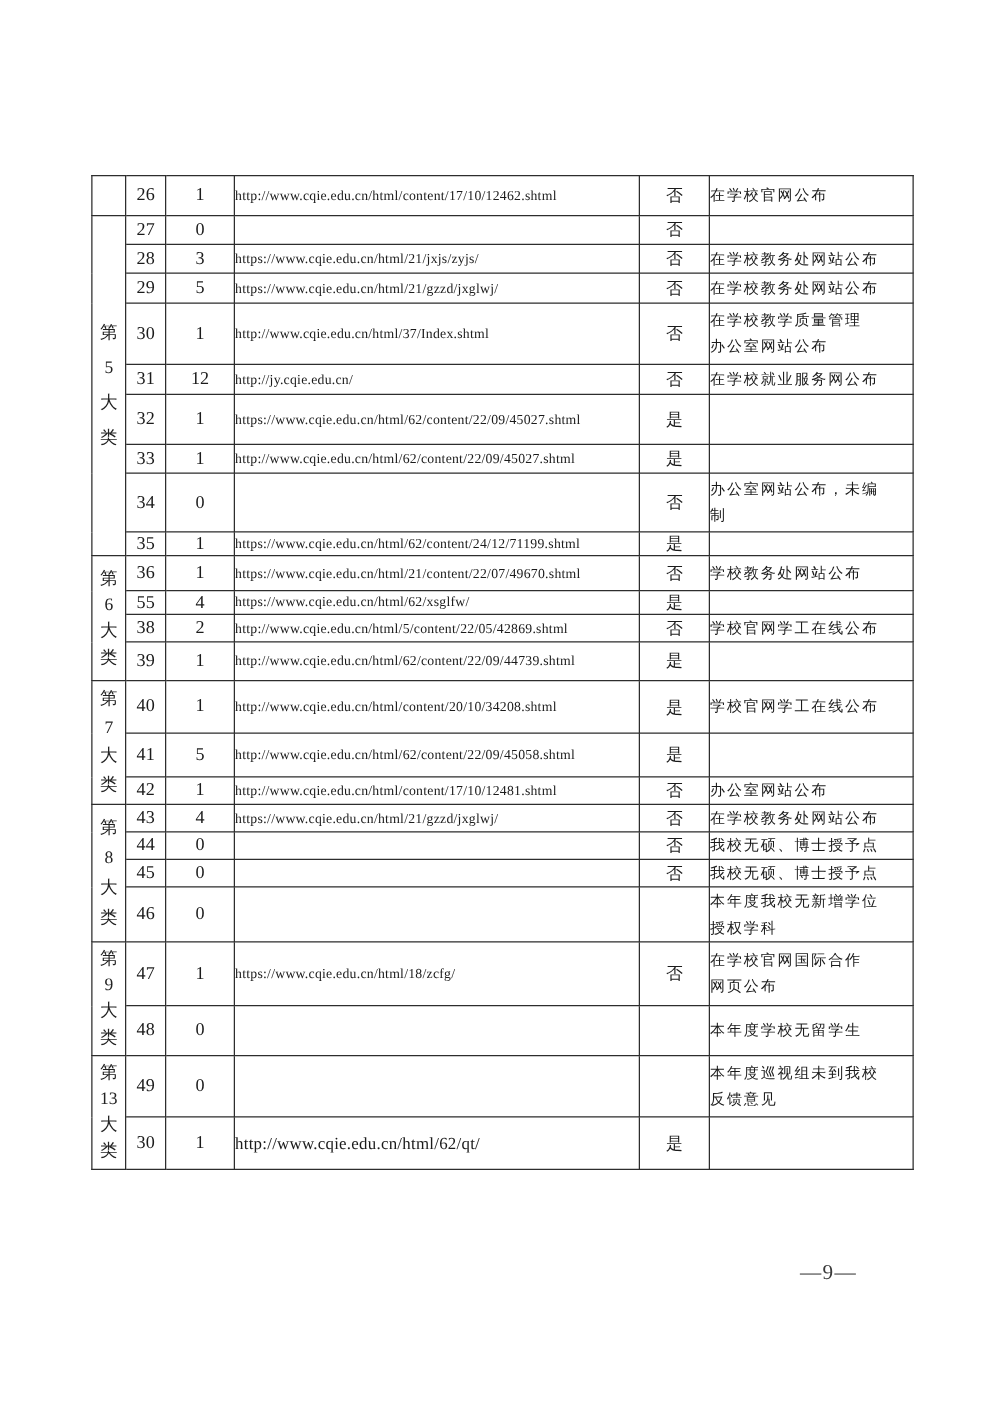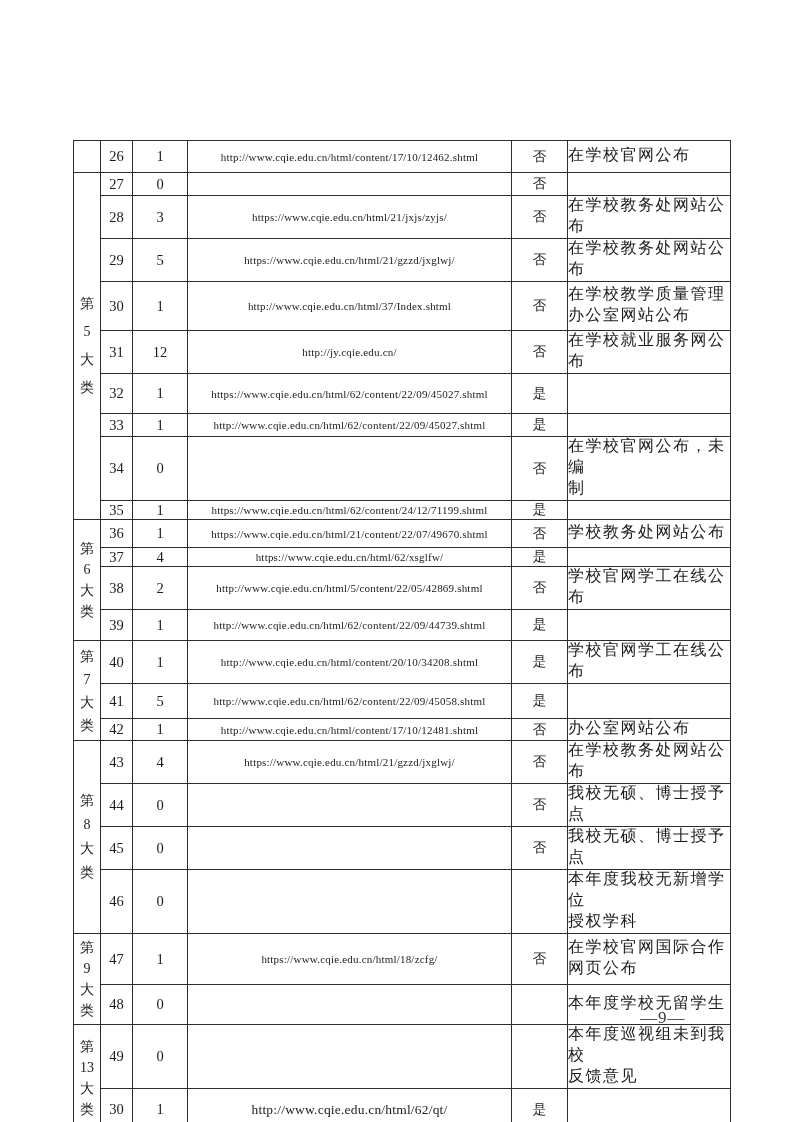--- a/index.html
+++ b/index.html
@@ -35,35 +35,33 @@
   td.cell-cat .cat-char { text-align: center; }
   td.cell-no, td.cell-count {
     text-align: center;
     font-size: 14.5px;
   }
   td.cell-url {
     font-size: 11px;
     padding-left: 8px;
     letter-spacing: 0.2px;
     white-space: nowrap;
-    text-align: center;
   }
   td.cell-url.large { font-size: 13.5px; }
   td.cell-pub {
     text-align: center;
     font-size: 13.5px;
   }
   td.cell-remark {
-    font-size: 16px;
+    font-size: 12px;
     letter-spacing: 1.5px;
     padding-left: 9px;
     padding-right: 4px;
     line-height: 21px;
     white-space: pre-line;
-    font-family: Liberation Mono, monospace;
   }
   td.vtop { vertical-align: top; padding-top: 4px; }
   .page-number {
     position: absolute;
     left: 640px;
     top: 1008px;
     font-size: 17px;
     letter-spacing: 1px;
     color: #3a3a3a;
   }
@@ -145,21 +143,21 @@
           <td class="cell-count">1</td>
           <td class="cell-url">http://www.cqie.edu.cn/html/62/content/22/09/45027.shtml</td>
           <td class="cell-pub">是</td>
           <td class="cell-remark"></td>
         </tr>
         <tr style="height: 47px;">
           <td class="cell-no">34</td>
           <td class="cell-count">0</td>
           <td class="cell-url vtop"></td>
           <td class="cell-pub vtop">否</td>
-          <td class="cell-remark vtop">在学校官网公布，未编
+          <td class="cell-remark vtop">办公室网站公布，未编
 制</td>
         </tr>
         <tr style="height: 19px;">
           <td class="cell-no">35</td>
           <td class="cell-count">1</td>
           <td class="cell-url">https://www.cqie.edu.cn/html/62/content/24/12/71199.shtml</td>
           <td class="cell-pub">是</td>
           <td class="cell-remark"></td>
         </tr>
         <tr style="height: 28px;">
@@ -169,21 +167,21 @@
             <div class="cat-char" style="line-height: 21px;">大</div>
             <div class="cat-char" style="line-height: 21px;">类</div>
           </td>
           <td class="cell-no">36</td>
           <td class="cell-count">1</td>
           <td class="cell-url vtop">https://www.cqie.edu.cn/html/21/content/22/07/49670.shtml</td>
           <td class="cell-pub vtop">否</td>
           <td class="cell-remark vtop">学校教务处网站公布</td>
         </tr>
         <tr style="height: 17px;">
-          <td class="cell-no">37</td>
+          <td class="cell-no">55</td>
           <td class="cell-count">4</td>
           <td class="cell-url">https://www.cqie.edu.cn/html/62/xsglfw/</td>
           <td class="cell-pub">是</td>
           <td class="cell-remark"></td>
         </tr>
         <tr style="height: 17px;">
           <td class="cell-no">38</td>
           <td class="cell-count">2</td>
           <td class="cell-url">http://www.cqie.edu.cn/html/5/content/22/05/42869.shtml</td>
           <td class="cell-pub">否</td>

